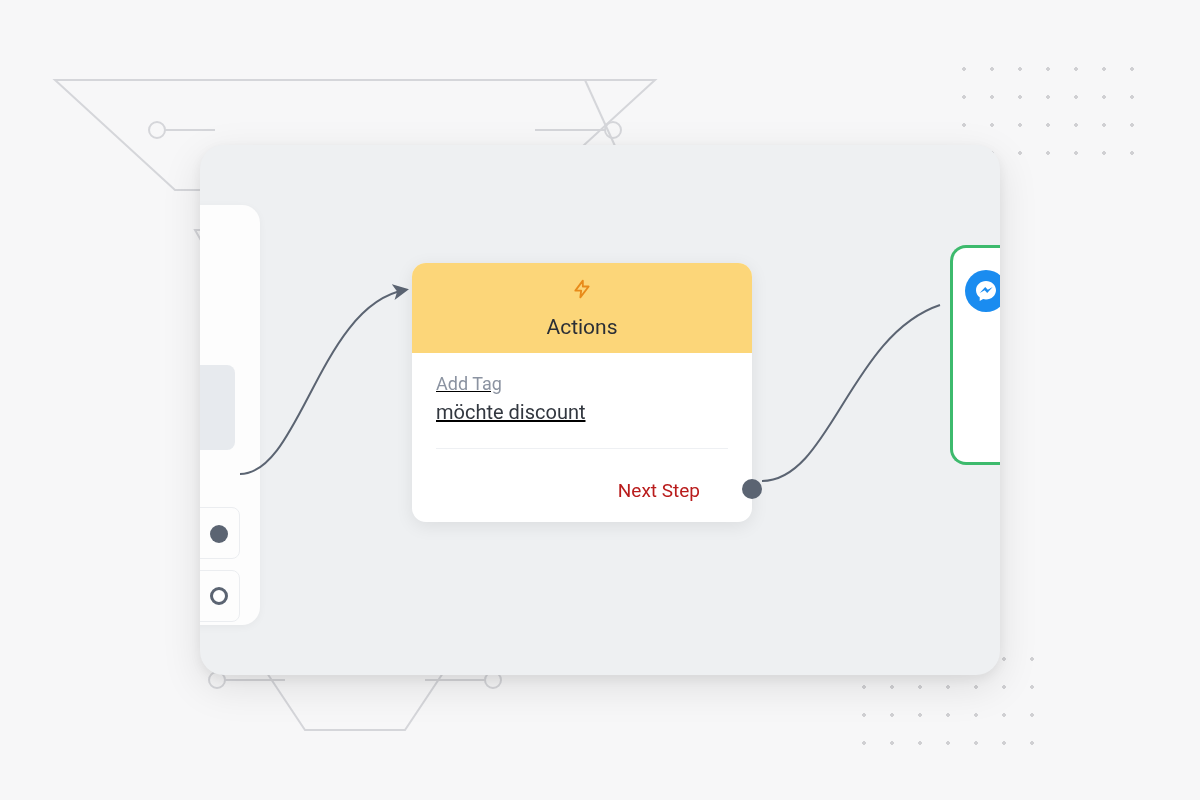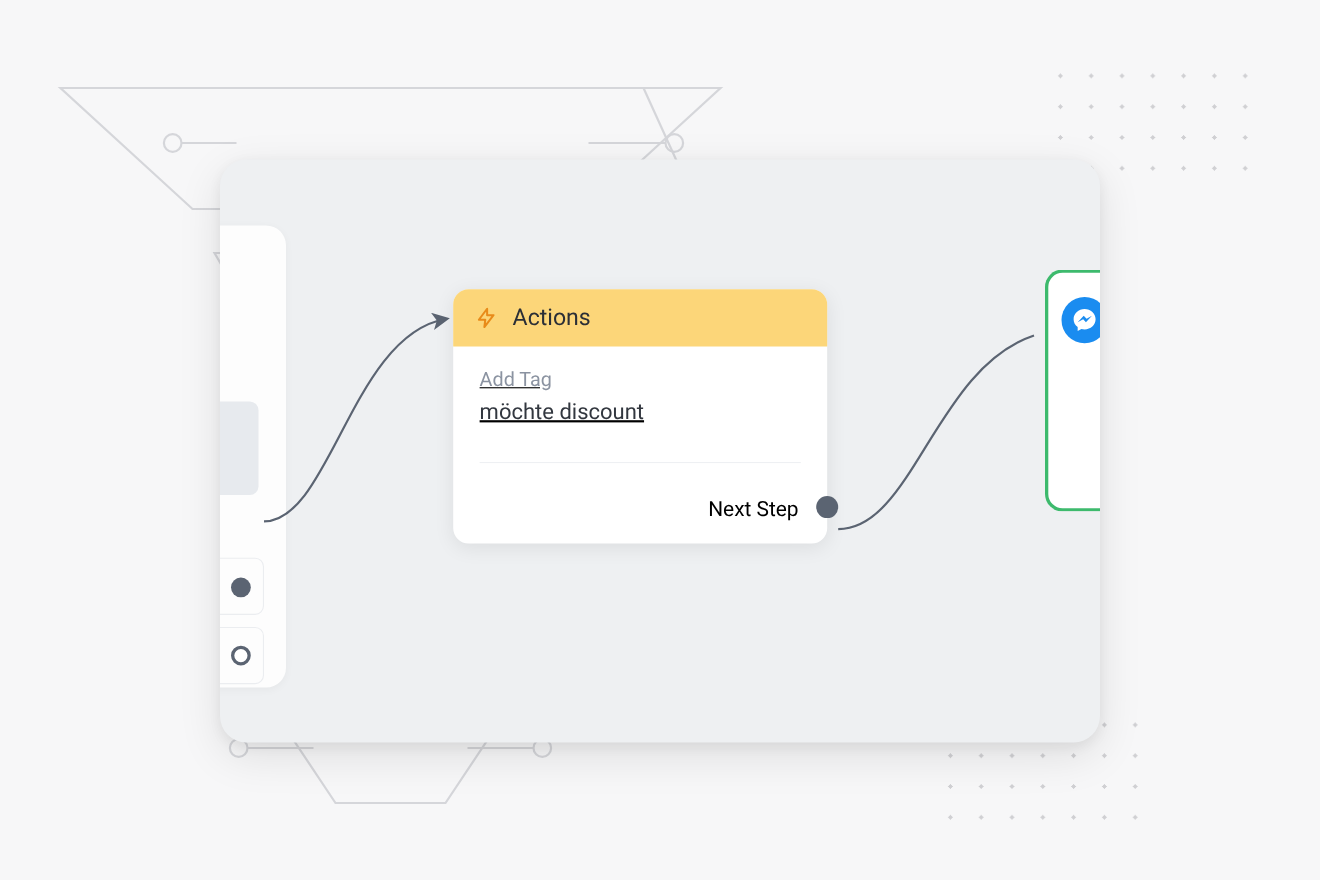--- a/index.html
+++ b/index.html
@@ -117,20 +117,21 @@
     box-shadow: 0 4px 18px rgba(0,0,0,0.08);
     overflow: visible;
   }
   .actions-header {
     background: #fcd679;
     border-radius: 14px 14px 0 0;
     padding: 14px 20px;
     display: flex;
     align-items: center;
     gap: 14px;
+    flex-direction: column;
   }
   .bolt-icon {
     width: 20px;
     height: 24px;
     color: #e88b1a;
     flex-shrink: 0;
   }
   .actions-title {
     font-size: 21px;
     font-weight: 400;
@@ -141,32 +142,32 @@
     text-decoration: underline;
   }
   .tag-label {
     font-size: 18px;
     color: #8b93a1;
     margin-bottom: 6px;
   }
   .tag-value {
     font-size: 20px;
     color: #32373f;
-    padding-bottom: 34px;
+    padding-bottom: 24px;
     border-bottom: 1px solid #eef0f3;
   }
   .actions-footer {
     padding: 18px 24px 20px 24px;
     text-align: right;
     position: relative;
   }
   .next-step-label {
     font-size: 19px;
-    color: #000000;
-    margin-right: 2px;
+    color: #b91c1c;
+    margin-right: 28px;
     text-align: right;
   }
   .next-port {
     position: absolute;
     right: -10px;
     top: 18px;
     width: 20px;
     height: 20px;
     background: #5b6472;
     border-radius: 50%;

